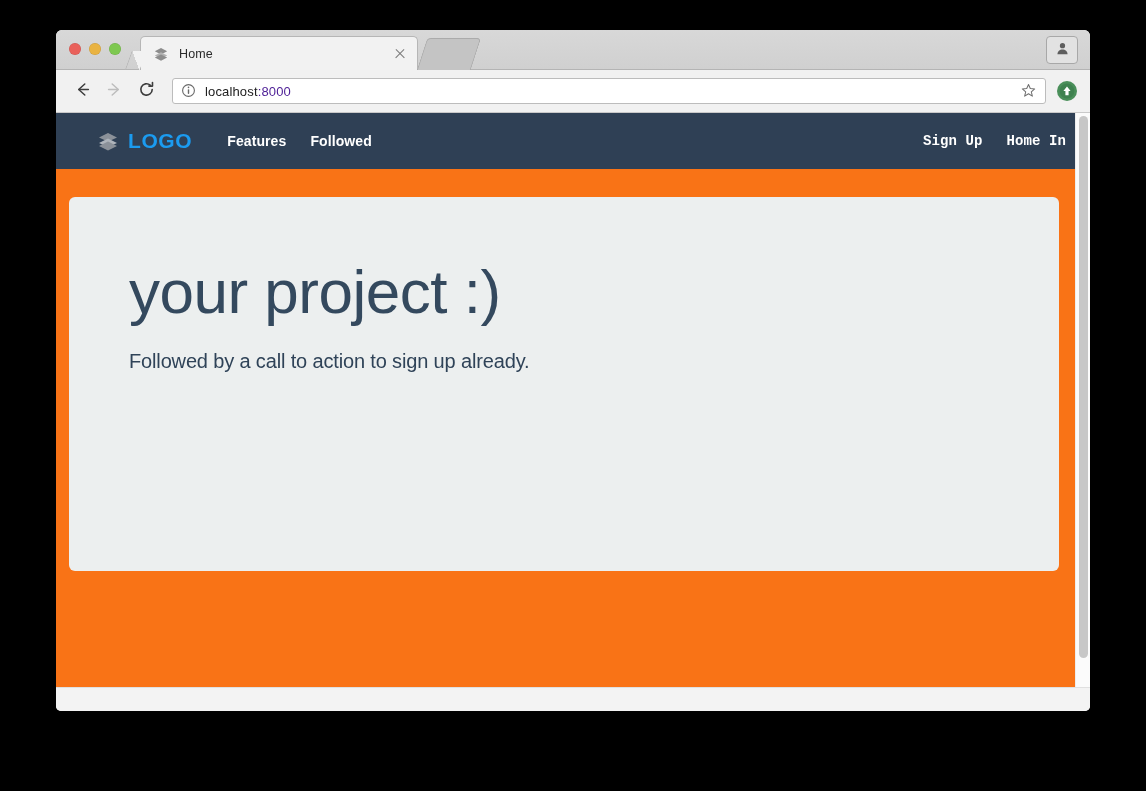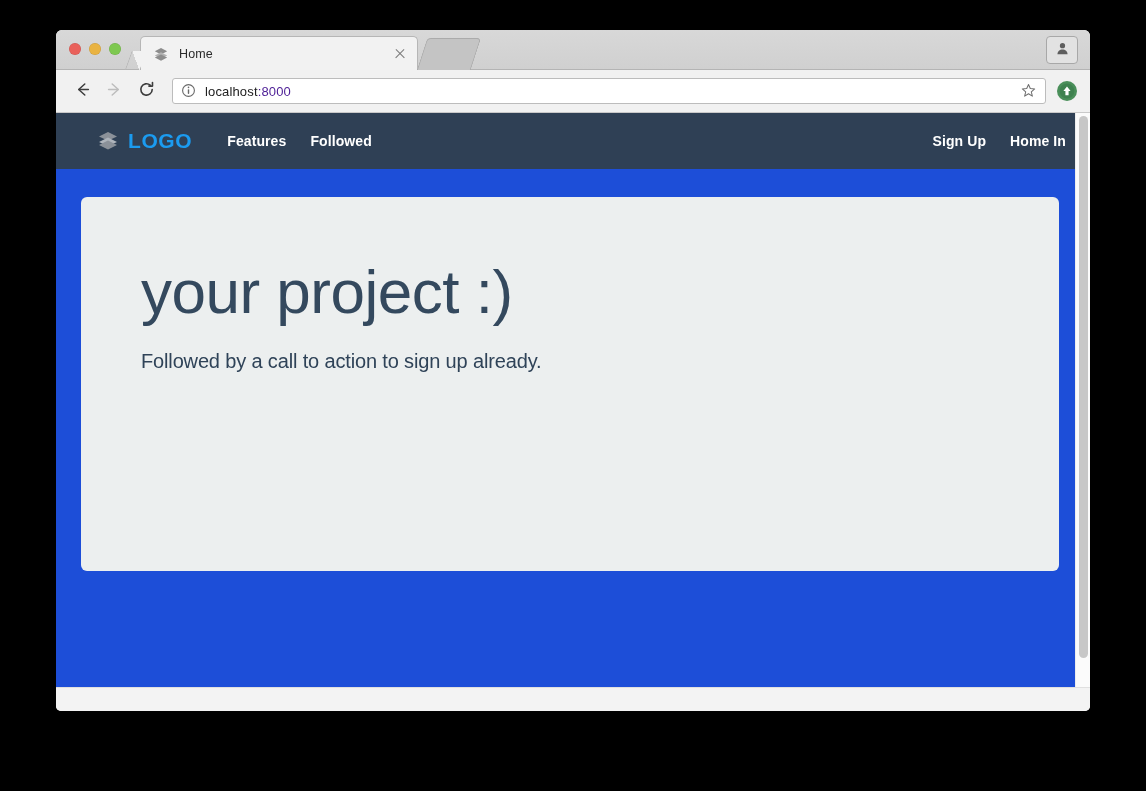--- a/index.html
+++ b/index.html
@@ -223,20 +223,21 @@
   
   .site-nav {
     height: 56px;
     background: #2f4055;
     display: flex;
     align-items: center;
     padding: 0 24px 0 41px;
   }
   .brand {
     display: flex;
+    align-items: center;
     cursor: pointer;
     margin-right: 35px;
   }
   .brand-icon {
     width: 22px;
     height: 22px;
     margin-right: 9px;
     display: block;
   }
   .brand-text {
@@ -248,26 +249,26 @@
   .nav-links { display: flex; align-items: center; gap: 24px; }
   .nav-link {
     font-size: 14px;
     color: #ffffff;
     font-weight: bold;
     cursor: pointer;
     text-decoration: none;
     letter-spacing: 0.1px;
   }
   .nav-spacer { flex: 1 1 auto; }
-  .nav-links-right { display: flex; align-items: center; gap: 24px; }
+  .nav-links-right { display: flex; align-items: center; gap: 24px; font-family: Liberation Mono, monospace; }
 
   
   .page-body {
-    background: #1d4ed8;
-    padding: 28px 31px 0 25px;
+    background: #f97316;
+    padding: 28px 31px 0 13px;
     height: 518px;
   }
   .hero {
     background: #ecefef;
     border-radius: 6px;
     padding: 62px 60px 56px 60px;
     height: 374px;
   }
   .hero-title {
     margin: 0 0 4px 0;

